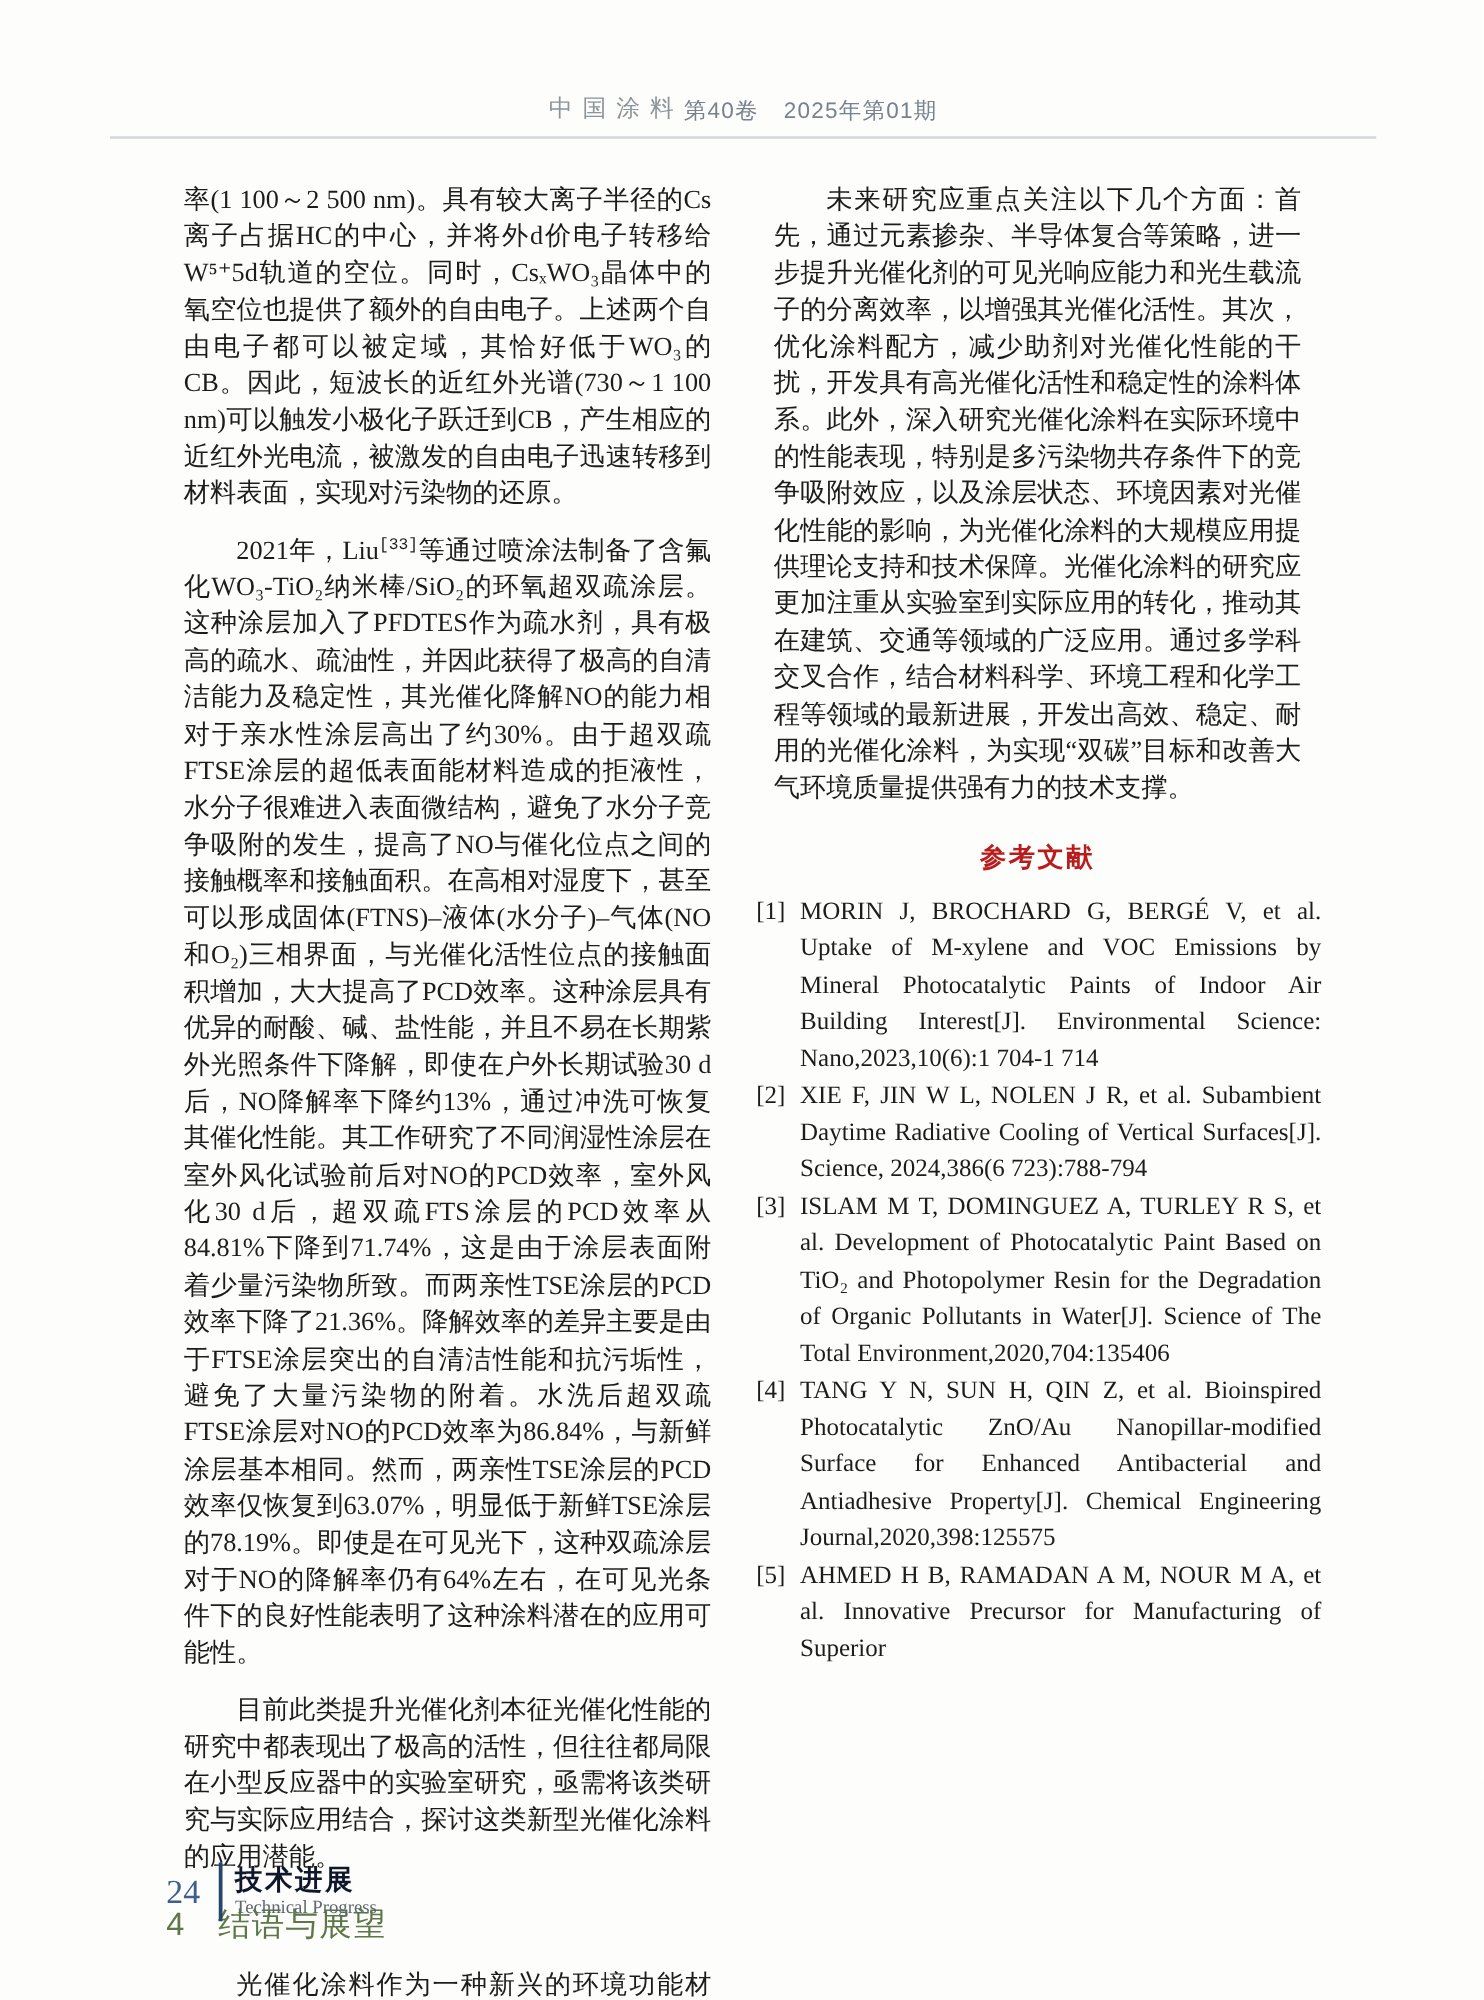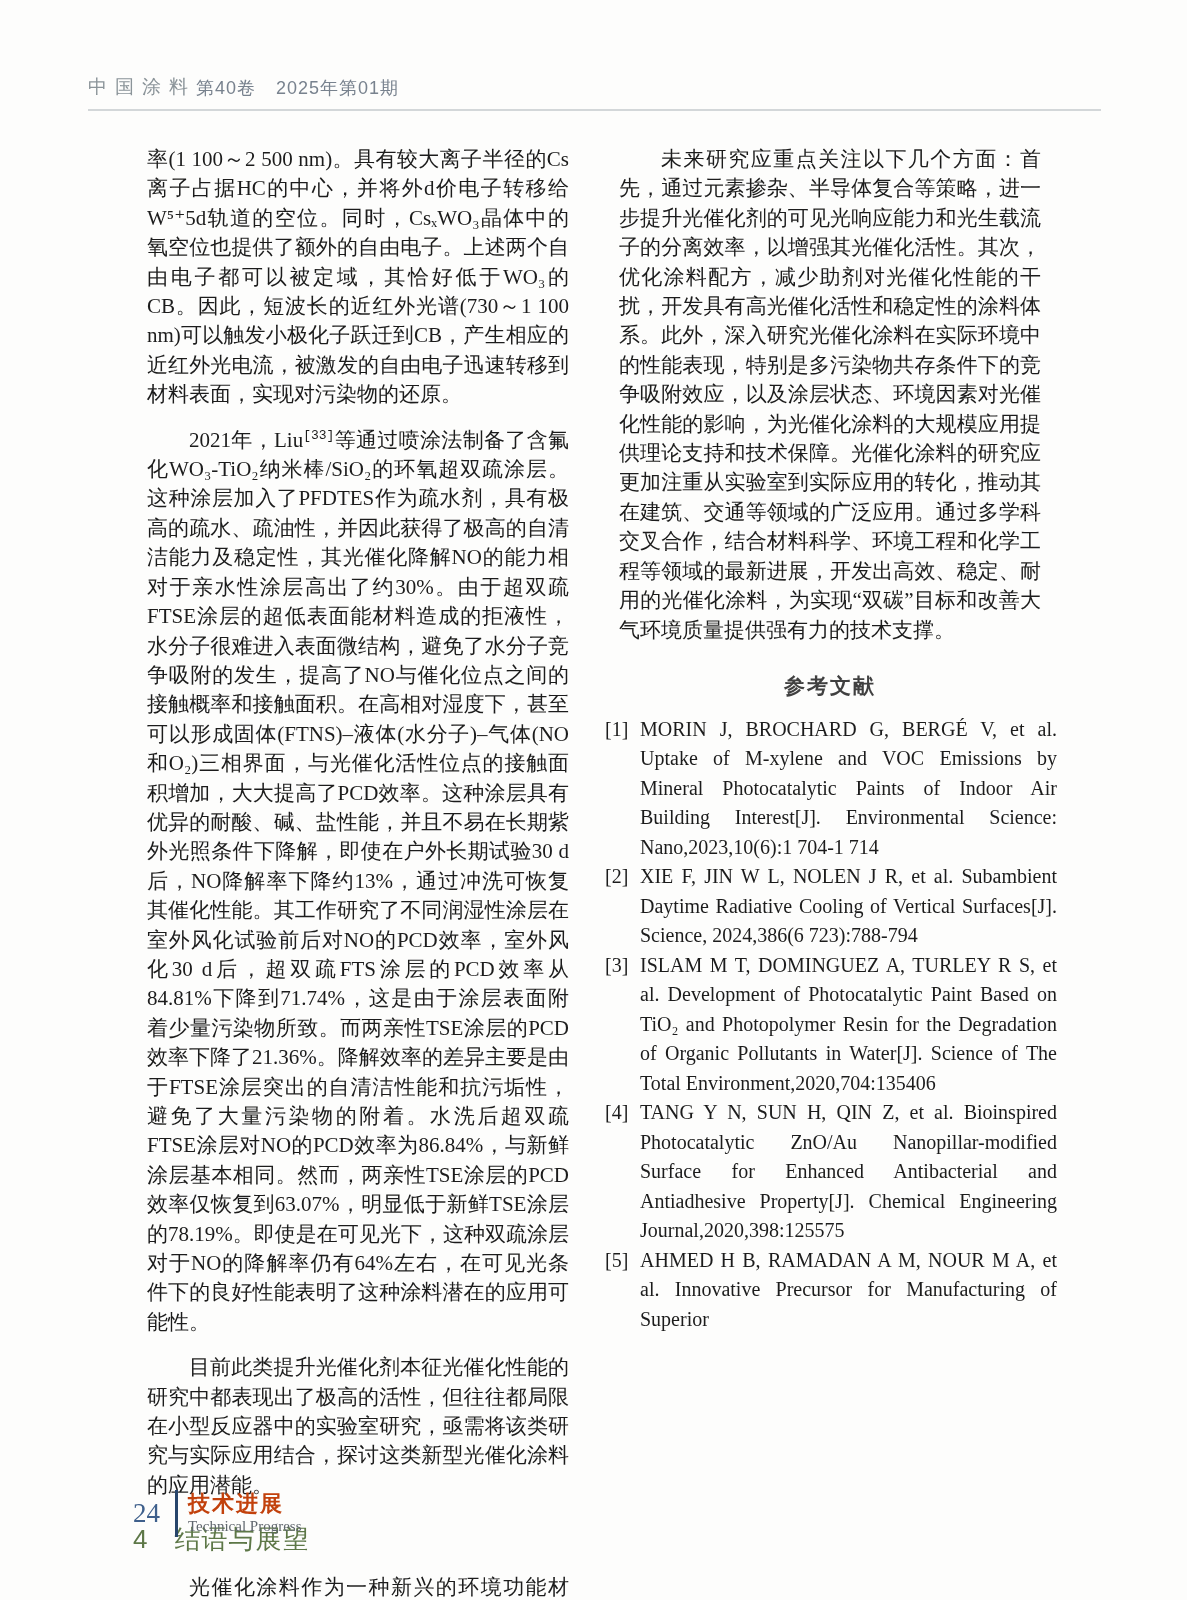--- a/index.html
+++ b/index.html
@@ -6,21 +6,21 @@
   html,body { margin:0; padding:0; background:#ffffff; }
   .page {
     position:relative; width:1187px; height:1600px; margin:0 auto;
     background:#fdfdfc; overflow:hidden;
     font-family:"Liberation Serif","DejaVu Serif","DejaVu Sans",serif;
     color:#1c1c1c;
   }
   
   .page-header {
     position:absolute; top:74px; left:88px; right:86px;
-    display:flex; justify-content:flex-start; align-items:flex-end;
+    display:flex; justify-content:center; align-items:flex-end;
     padding-bottom:9px; border-bottom:2px solid #d3d7d9;
     font-family:"Liberation Sans","DejaVu Sans",sans-serif;
   }
   .journal-name { font-size:19px; color:#8b9499; letter-spacing:8px; }
   .volume-issue { font-size:18px; color:#78828e; letter-spacing:1px; }
   .volume-issue .vol { margin-right:20px;margin-top:20px; }
   
   .content { position:absolute; top:129px; left:131px; width:926px; display:flex; gap:18px; }
   .column { width:454px; }
   .body-p {
@@ -30,35 +30,35 @@
   .indent { text-indent:2em; }
   .cite { font-size:13px; line-height:0;font-family:Liberation Mono, monospace; }
   .section-heading {
     margin:22px 0 14px 2px; font-weight:normal; font-size:26px; color:#5d7747;
     font-family:"Liberation Sans","DejaVu Sans",sans-serif; letter-spacing:1px;
   }
   .sec-num { margin-right:26px; }
   
   .ref-heading {
     margin:27px 0 15px; text-align:center; font-weight:bold; font-size:21px;
-    color:#404040; letter-spacing:2px;
+    color:#b91c1c; letter-spacing:2px;
     font-family:"Liberation Sans","DejaVu Sans",sans-serif;
   }
   .ref-item {
     position:relative; padding-left:37px; font-size:20px; line-height:29.5px;
     text-align:justify; margin:0;
   }
   .ref-num { position:absolute; left:2px; top:0; }
   
   .page-footer { position:absolute; left:133px; top:1490px; display:flex; align-items:center; }
   .page-num { font-size:27px; color:#3f608c; margin-right:15px; }
   .footer-bar { width:3px; height:47px; background:#27456b; margin-right:10px; }
   .footer-cn {
     display:block; font-family:"Liberation Sans","DejaVu Sans",sans-serif;
-    font-size:22px; font-weight:bold; color:#c2410c; letter-spacing:2px; line-height:26px;
+    font-size:22px; font-weight:bold; color:#0f172a; letter-spacing:2px; line-height:26px;
   }
   .footer-en { display:block; font-size:15px; color:#5f666d; line-height:19px; }
 </style>
 </head>
 <body>
 
 <div class="page">
 
   <header class="page-header">
     <span class="journal-name">中国涂料</span>

